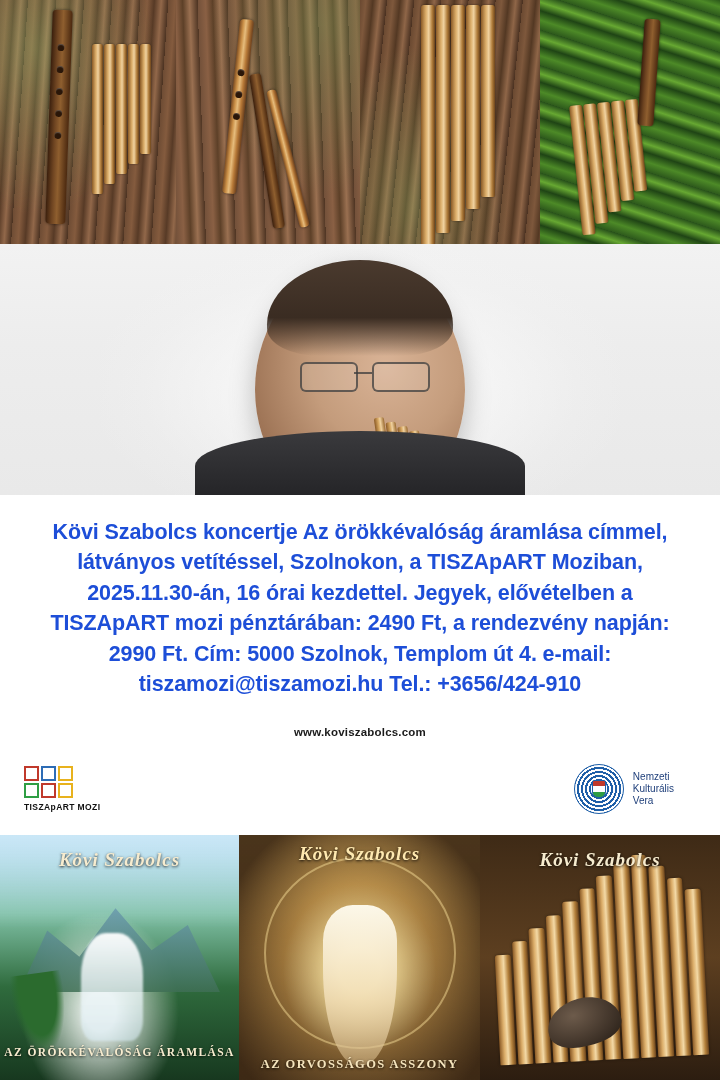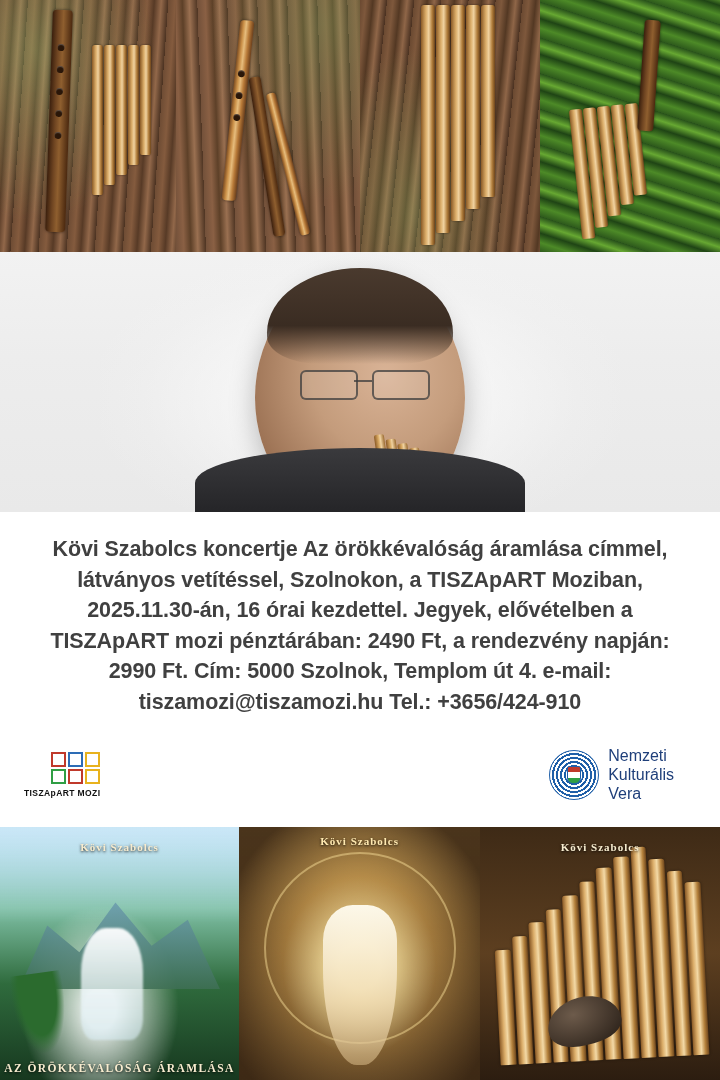--- a/index.html
+++ b/index.html
@@ -195,21 +195,21 @@
   
   .text-block {
     padding: 22px 34px 6px 34px;
     text-align: center;
   }
   .text-block p {
     margin: 0;
     font-size: 21.5px;
     line-height: 1.42;
     font-weight: bold;
-    color: #404040;
+    color: #1d4ed8;
     letter-spacing: -0.1px;
   }
   .website {
     text-align: center;
     font-size: 11.5px;
     font-weight: bold;
     color: #1a1a1a;
     margin-top: 20px;
     letter-spacing: 0.2px;
   }
@@ -217,21 +217,21 @@
   
   .logo-row {
     display: flex;
     align-items: center;
     padding: 14px 20px 10px 20px;
     height: 76px;
   }
   .logo {
     display: flex;
     flex-direction: column;
-    align-items: flex-end;
+    align-items: flex-start;
     justify-content: center;
   }
   .logo-tiszapart { margin-left: 4px; }
   .logo-hangfoglalo { margin-left: 60px; }
   .logo-nka { margin-left: auto; margin-right: 26px; flex-direction: row; align-items: center; }
 
   .tp-mark {
     display: grid;
     grid-template-columns: repeat(3, 15px);
     grid-template-rows: repeat(2, 15px);
@@ -302,21 +302,21 @@
     position: absolute;
     left: 50%; top: 50%;
     transform: translate(-50%,-50%);
     width: 12px; height: 16px;
     border-radius: 2px 2px 6px 6px;
     background: linear-gradient(180deg, #c0392b 0 33%, #ffffff 33% 66%, #2f9e44 66% 100%);
     border: 1px solid #1f5fa8;
   }
   .nka-text {
     margin-left: 9px;
-    font-size: 16px;
+    font-size: 10px;
     line-height: 1.18;
     color: #1f3f7a;
   }
 
   
   .albums {
     display: flex;
     width: 100%;
     height: 253px;
     margin-top: auto;
@@ -415,22 +415,23 @@
     position: absolute;
     left: 0; right: 0;
     text-align: center;
     font-family: "Liberation Serif", serif;
     color: #f7eccf;
     text-shadow: 0 1px 3px rgba(0,0,0,0.85);
     letter-spacing: 1px;
   }
   .album-artist {
     top: 10px;
-    font-size: 11px;
+    font-size: 19px;
     font-weight: bold;
+    font-style: italic;
   }
   .album-name {
     bottom: 12px;
     font-size: 12.5px;
     font-weight: bold;
     letter-spacing: 1.4px;
   }
   .album-2 .album-artist { top: 8px; color: #ffe9b0; }
   .album-2 .album-sub {
     position: absolute;
@@ -439,21 +440,21 @@
     font-family: "Liberation Serif", serif;
     font-style: italic;
     font-size: 15px;
     color: #f4e3bc;
     text-shadow: 0 1px 3px rgba(0,0,0,0.8);
   }
   .album-2 .album-name { bottom: 8px; color: #f6e5bd; }
   .album-3 .album-artist { top: 14px; }
   .album-3 .album-name { bottom: 40px; font-size: 14px; }
   .album-1 .album-artist { top: 14px; }
-  .album-1 .album-name { bottom: 6px; font-size: 11.5px; }
+  .album-1 .album-name { bottom: 22px; font-size: 11.5px; }
 </style>
 </head>
 <body>
 
 <div class="poster">
 
   <div class="photo-strip">
 
     <div class="photo-cell cell-1">
       <div class="bark-bg"></div>
@@ -524,20 +525,21 @@
       <div class="pipe" style="height:52px;"></div>
       <div class="pipe" style="height:46px;"></div>
     </div>
     <div class="shoulder"></div>
   </div>
 
   <div class="text-block">
     <p>Kövi Szabolcs koncertje Az örökkévalóság áramlása címmel, látványos vetítéssel, Szolnokon, a TISZApART Moziban, 2025.11.30-án, 16 órai kezdettel. Jegyek, elővételben a TISZApART mozi pénztárában: 2490 Ft, a rendezvény napján: 2990 Ft. Cím: 5000 Szolnok, Templom út 4. e-mail: tiszamozi@tiszamozi.hu Tel.: +3656/424-910</p>
   </div>
 
+  <div class="website">www.koviszabolcs.com</div>
 
   <div class="logo-row">
 
     <div class="logo logo-tiszapart">
       <div class="tp-mark">
         <div class="tp-cell tp-c1"></div>
         <div class="tp-cell tp-c2"></div>
         <div class="tp-cell tp-c3"></div>
         <div class="tp-cell tp-c4"></div>
         <div class="tp-cell tp-c5"></div>
@@ -569,20 +571,21 @@
       <div class="album-title album-artist">Kövi Szabolcs</div>
       <div class="album-title album-name">AZ ÖRÖKKÉVALÓSÁG ÁRAMLÁSA</div>
     </div>
 
     <div class="album album-2">
       <div class="art">
         <div class="ring"></div>
         <div class="figure"></div>
       </div>
       <div class="album-title album-artist">Kövi Szabolcs</div>
+      <div class="album-title album-name">AZ ORVOSSÁGOS ASSZONY</div>
     </div>
 
     <div class="album album-3">
       <div class="art">
         <div class="pipes">
           <div class="p" style="height:54%"></div>
           <div class="p" style="height:60%"></div>
           <div class="p" style="height:66%"></div>
           <div class="p" style="height:72%"></div>
           <div class="p" style="height:78%"></div>

